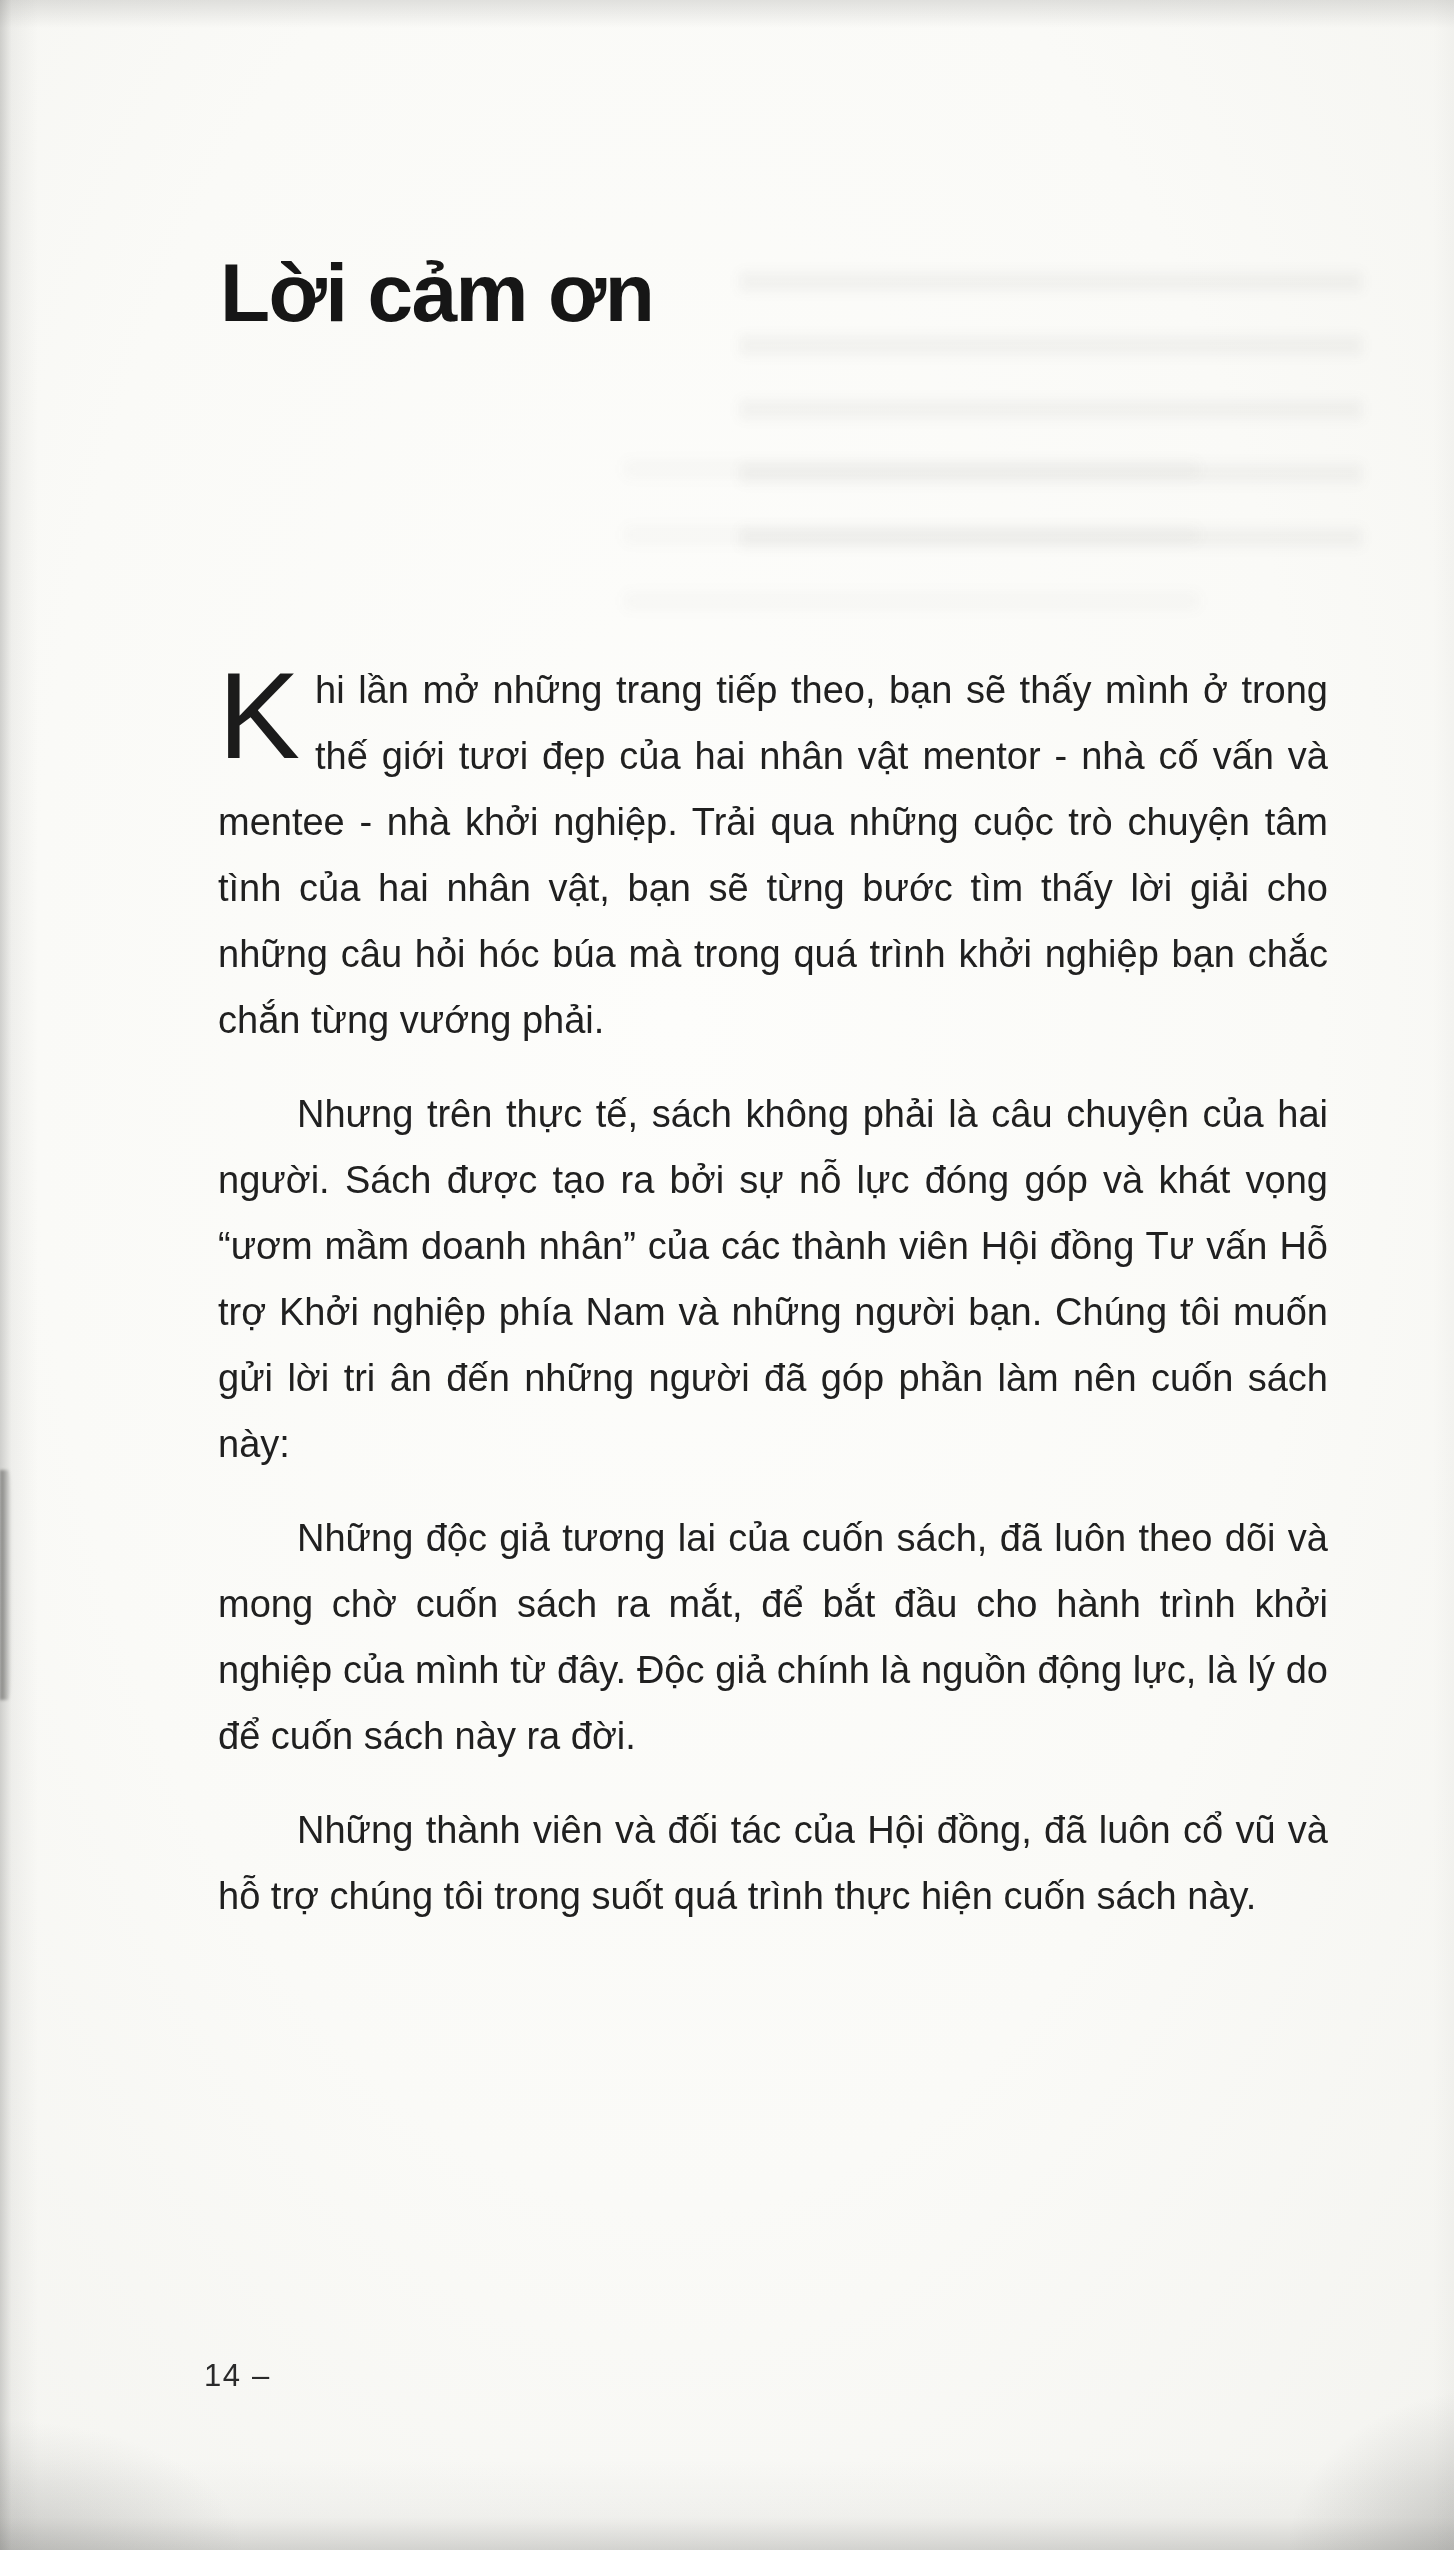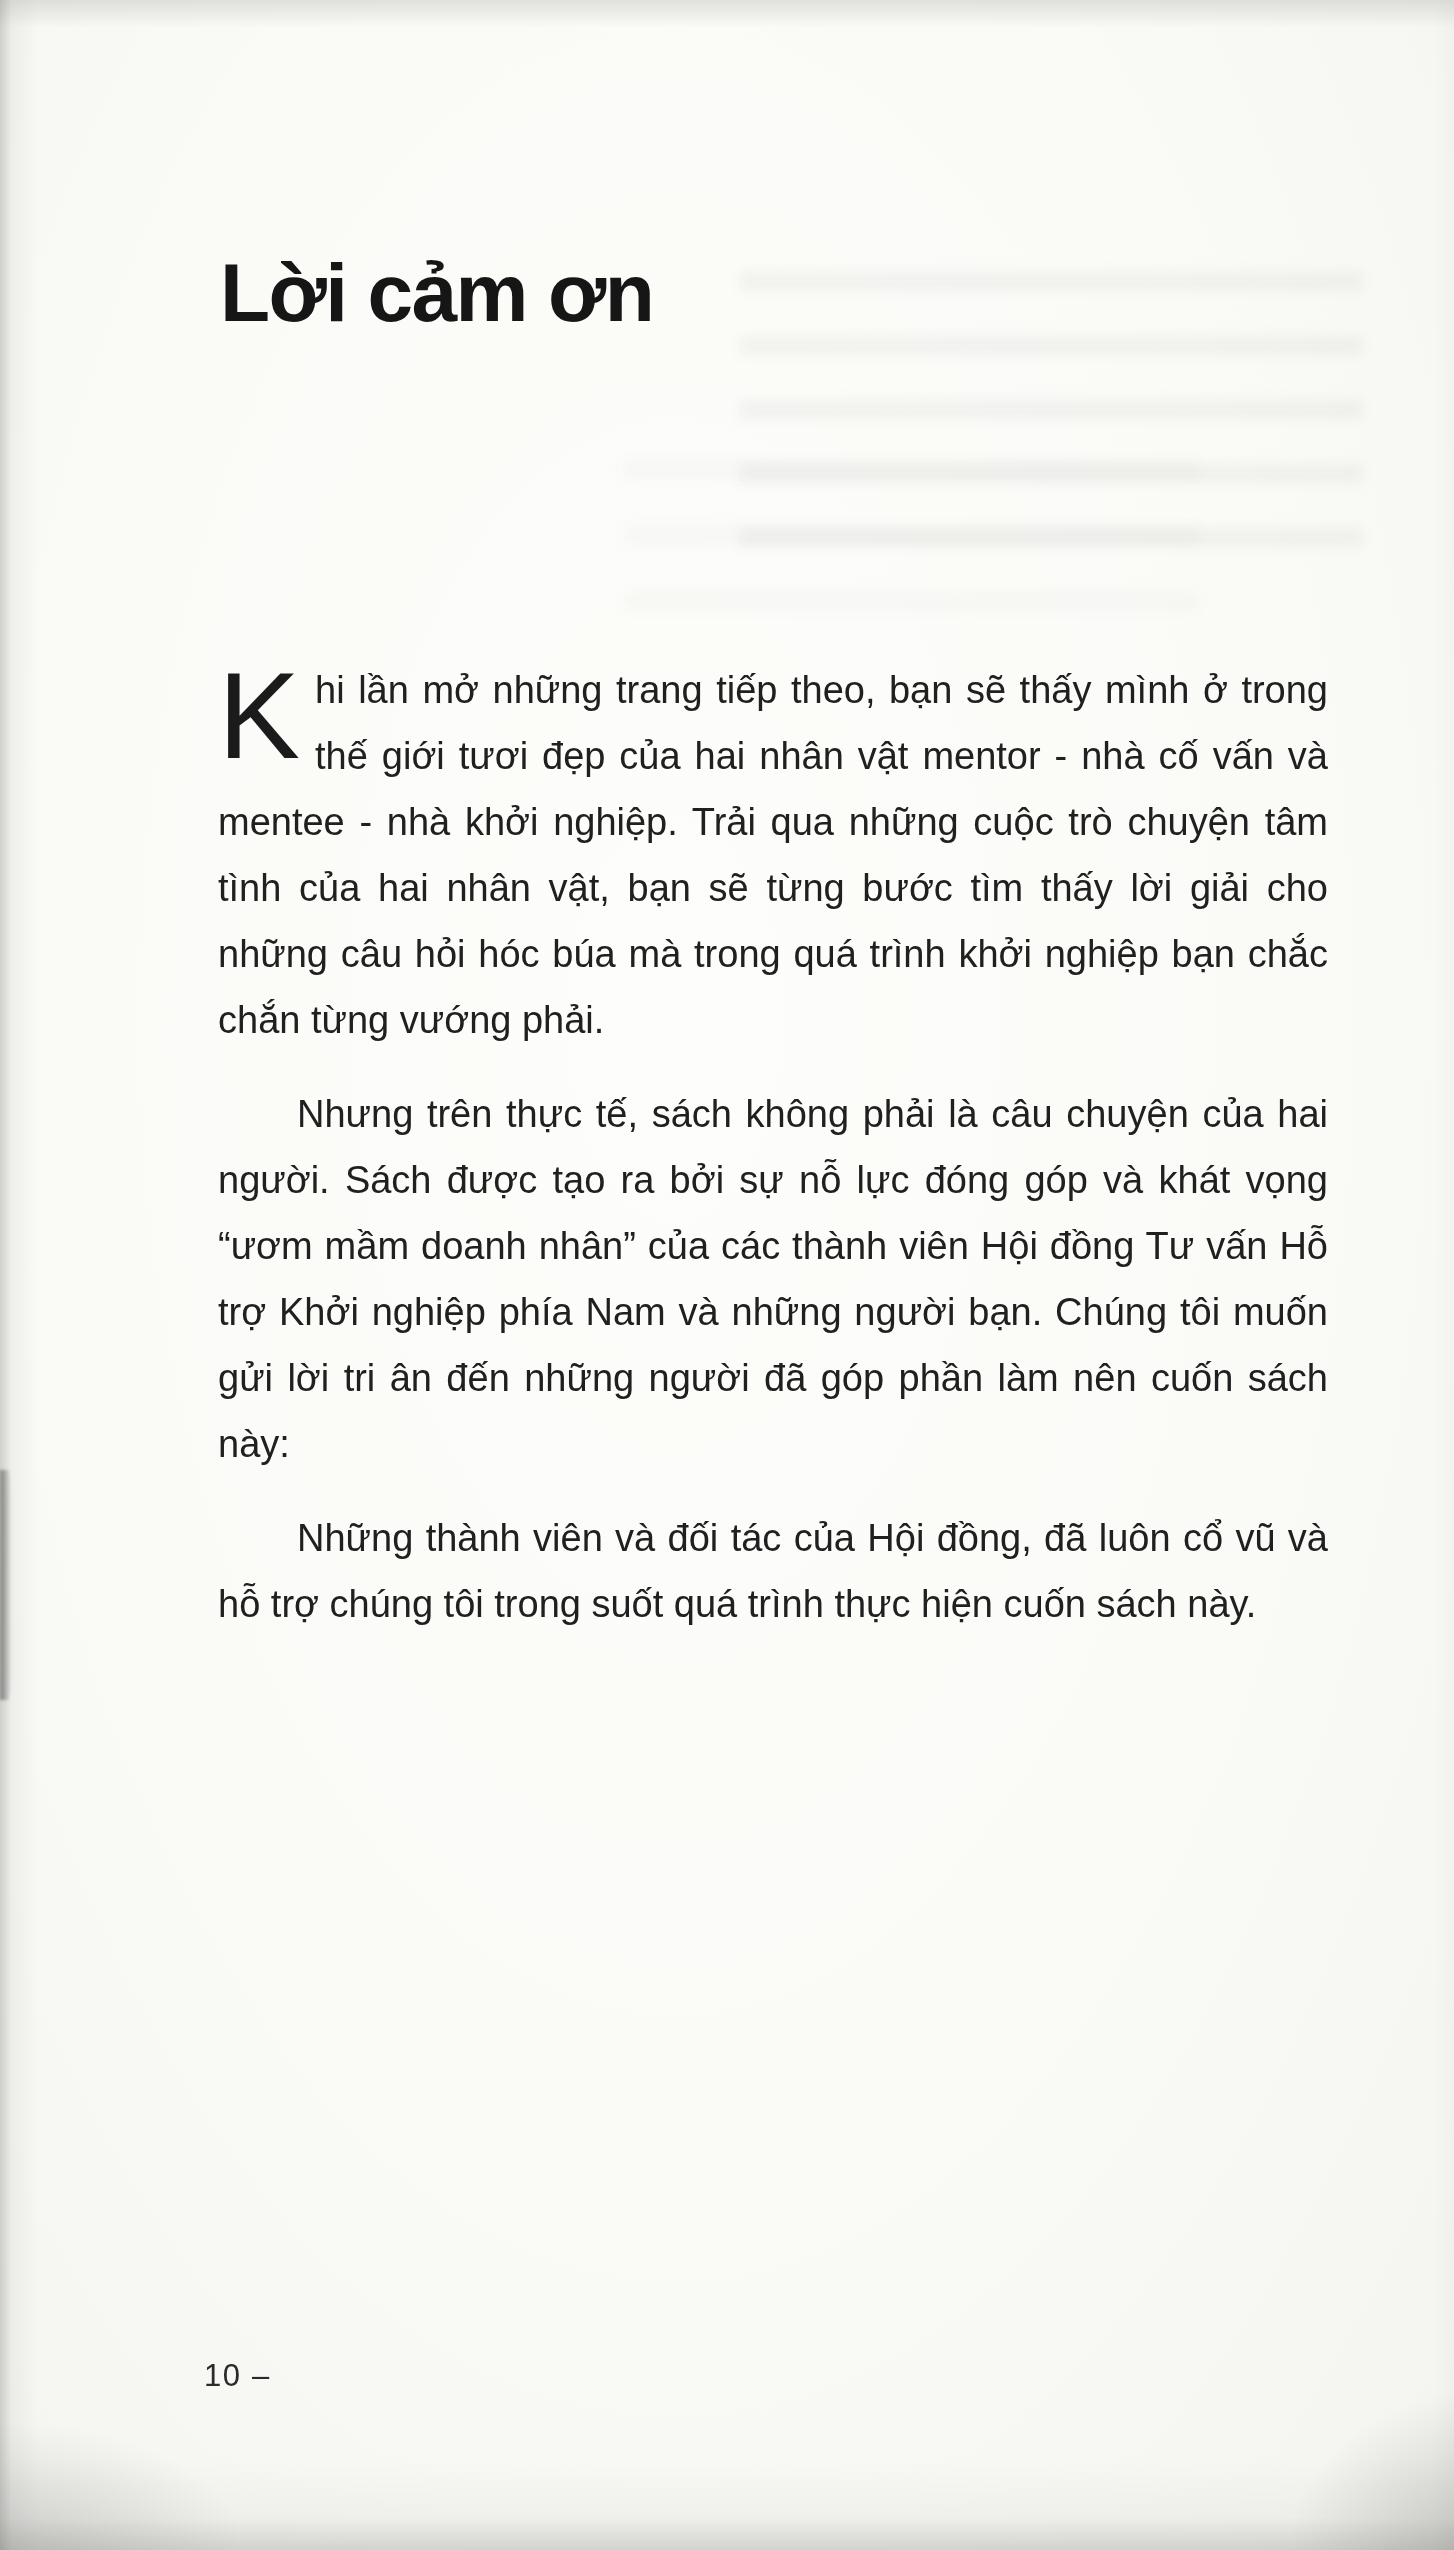--- a/index.html
+++ b/index.html
@@ -131,21 +131,22 @@
   <div class="corner-shade-bottom-right"></div>
   <div class="corner-shade-bottom-left"></div>
 
   <h1 class="title">Lời cảm ơn</h1>
 
   <div class="body">
     <p class="opening"><span class="dropcap">K</span><span>hi lần mở những trang tiếp theo, bạn sẽ thấy mình ở trong thế giới tươi đẹp của hai nhân vật mentor - nhà cố vấn và mentee - nhà khởi nghiệp. Trải qua những cuộc trò chuyện tâm tình của hai nhân vật, bạn sẽ từng bước tìm thấy lời giải cho những câu hỏi hóc búa mà trong quá trình khởi nghiệp bạn chắc chắn từng vướng phải.</span></p>
 
     <p>Nhưng trên thực tế, sách không phải là câu chuyện của hai người. Sách được tạo ra bởi sự nỗ lực đóng góp và khát vọng “ươm mầm doanh nhân” của các thành viên Hội đồng Tư vấn Hỗ trợ Khởi nghiệp phía Nam và những người bạn. Chúng tôi muốn gửi lời tri ân đến những người đã góp phần làm nên cuốn sách này:</p>
 
+    <p>Những độc giả tương lai của cuốn sách, đã luôn theo dõi và mong chờ cuốn sách ra mắt, để bắt đầu cho hành trình khởi nghiệp của mình từ đây. Độc giả chính là nguồn động lực, là lý do để cuốn sách này ra đời.</p>
 
 
     <p>Những thành viên và đối tác của Hội đồng, đã luôn cổ vũ và hỗ trợ chúng tôi trong suốt quá trình thực hiện cuốn sách này.</p>
   </div>
 
-  <div class="pagenum">10 –</div>
+  <div class="pagenum">14 –</div>
 
 </div>
 
 
 </body></html>

